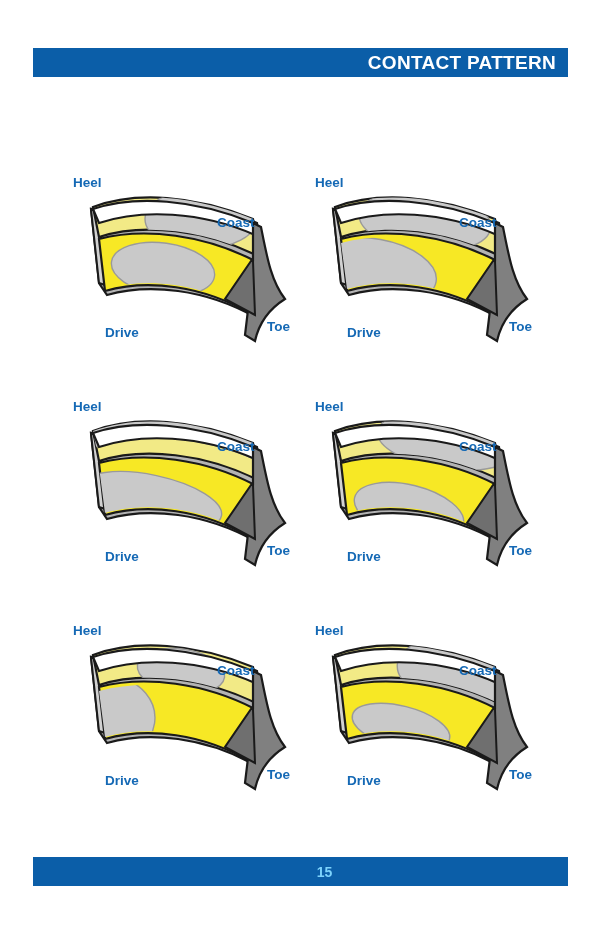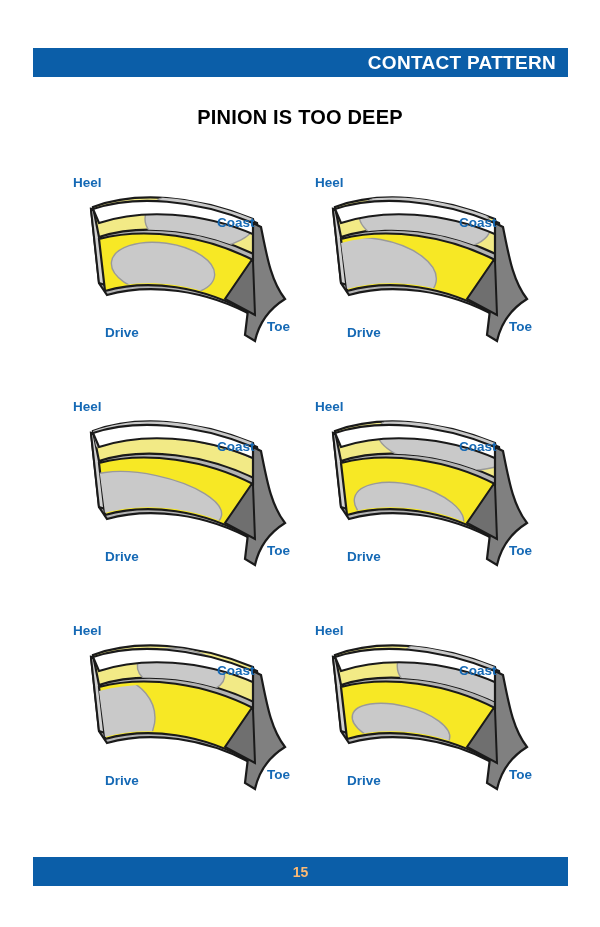--- a/index.html
+++ b/index.html
@@ -90,42 +90,42 @@
     height: 29px;
     background: #0b5ea8;
   }
   .footer-page-number {
     position: absolute;
     left: 0;
     top: 50%;
     transform: translateY(-50%);
     width: 100%;
     text-align: center;
-    color: #fdba74;
+    color: #7dd3fc;
     font-size: 14px;
     font-weight: bold;
+    padding-left: 24px;
   }
 
   .lbl {
     font-family: "Liberation Sans", sans-serif;
     font-size: 13.5px;
     font-weight: bold;
     fill: #1569b5;
   }
 </style>
 </head>
 <body>
 
 <div class="page">
 
   <div class="header-bar">
     <div class="header-title">CONTACT PATTERN</div>
   </div>
 
-  <div class="page-title">PINION IS TOO DEEP</div>
 
   <div class="figure-grid">
 
     <div class="fig-row">
 
       <div class="fig-cell col-0">
         <svg viewBox="0 0 250 215" xmlns="http://www.w3.org/2000/svg">
           <defs>
             <clipPath id="coast1">
               <path d="M38,42 C80,26 140,30 198,54 L205,92 C150,64 88,58 44,72 Z"></path>

